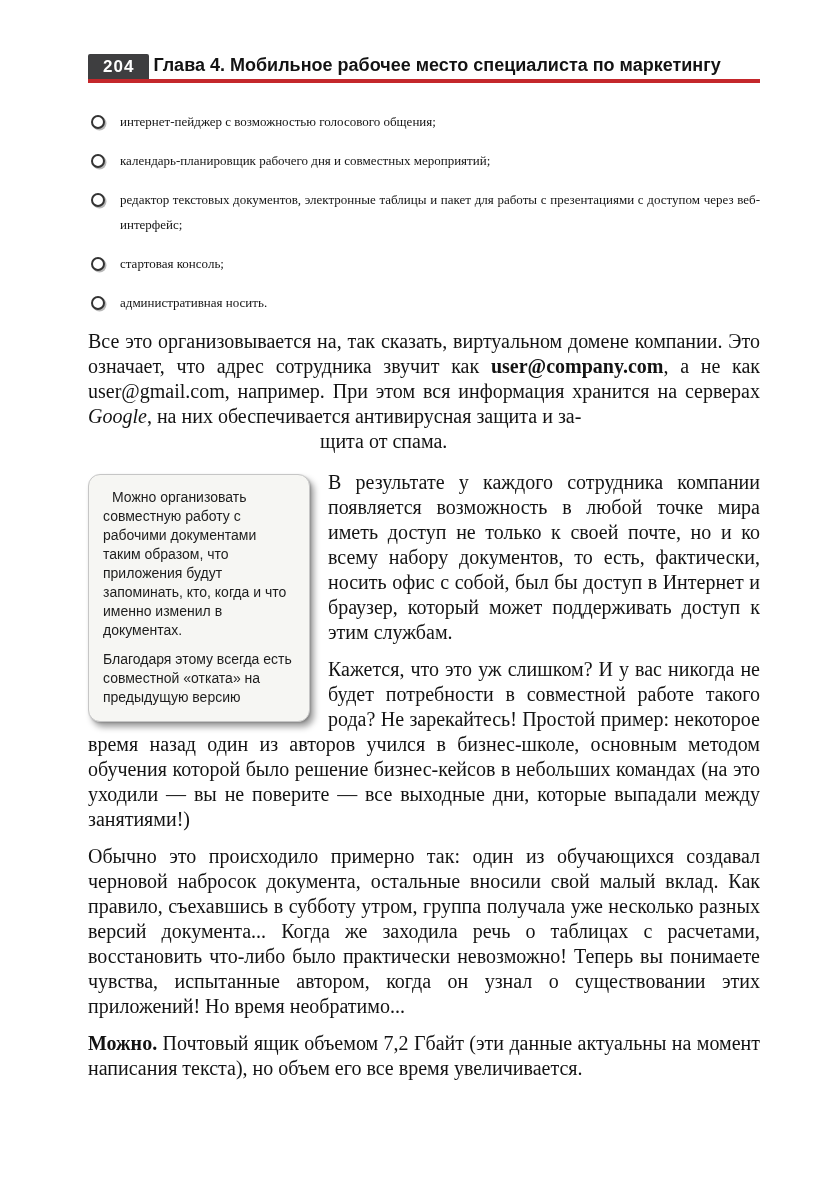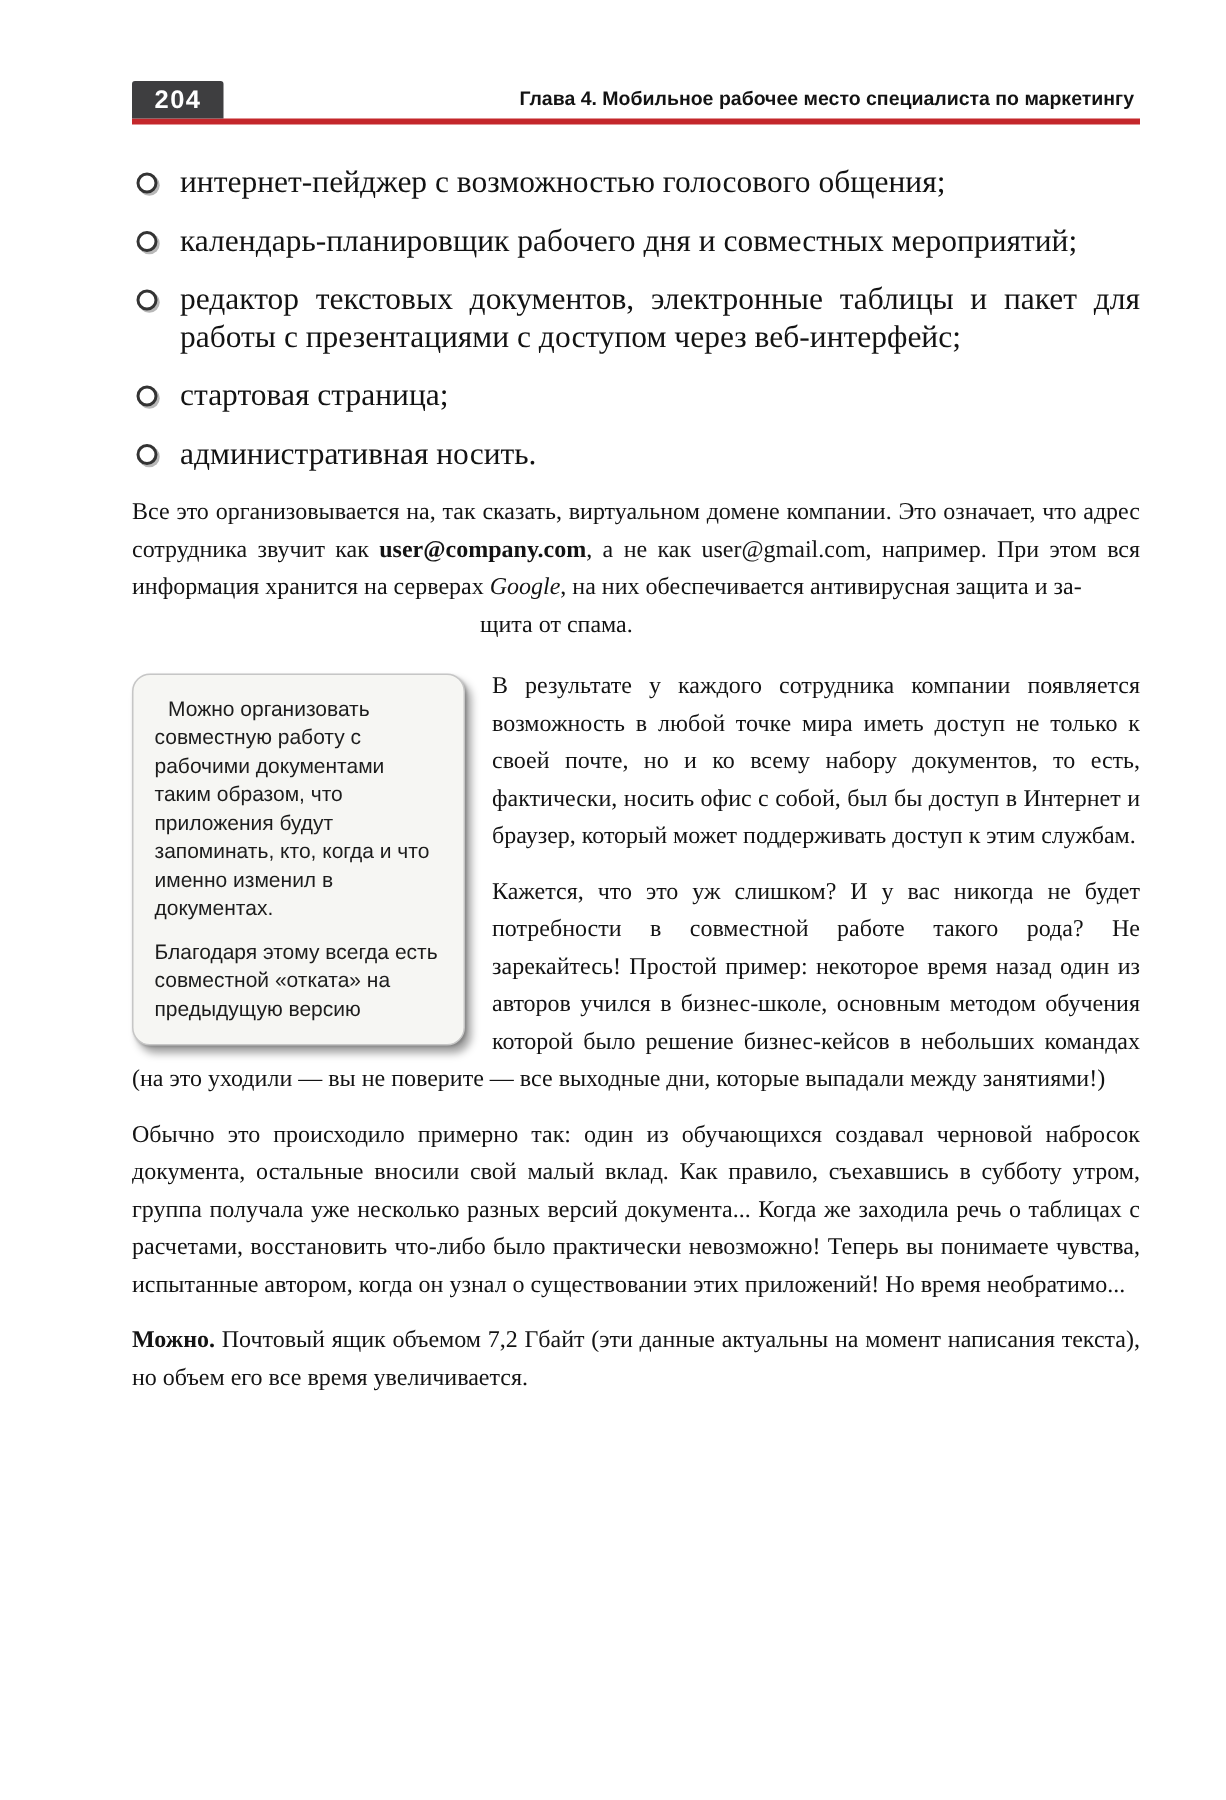--- a/index.html
+++ b/index.html
@@ -21,38 +21,38 @@
     display:flex;align-items:flex-end;
     border-bottom:4px solid var(--accent-red);
     padding-bottom:0;
   }
   .page-num{
     background:var(--page-number-bg);color:#fff;
     font-family:"Liberation Sans", sans-serif;font-weight:bold;font-size:17px;
     padding:3px 15px 2px 15px;border-radius:2px 2px 0 0;letter-spacing:1px;
   }
   .chapter{
-    flex:1;text-align:right;
-    font-family:"Liberation Sans", sans-serif;font-weight:bold;font-size:13px;
+    flex:1;text-align:left;
+    font-family:"Liberation Sans", sans-serif;font-weight:bold;font-size:18px;
     padding:0 4px 4px 4px;line-height:19px;
   }
 
   
   .bullets{list-style:none;margin:26px 0 0 0;padding:0;}
-  .bullets li{display:flex;margin-bottom:14px;font-size:21px;line-height:25px;text-align:justify;}
+  .bullets li{display:flex;margin-bottom:14px;font-size:13px;line-height:25px;text-align:justify;}
   .bullet-ico{
     flex:0 0 auto;width:10px;height:10px;margin:6px 15px 0 3px;
     border:2.5px solid #333;border-radius:50%;
     box-shadow:1.5px 1.5px 0 rgba(0,0,0,.28);
     background:#fff;
   }
   .bullets .li-text{flex:1;}
 
   
-  .para{font-size:16px;line-height:25px;text-align:justify;margin:12px 0 0 0;}
+  .para{font-size:20px;line-height:25px;text-align:justify;margin:12px 0 0 0;}
   .p1{margin-top:14px;}
   .p1-last{margin:0 0 0 232px;text-align:left;}
   .b{font-weight:bold;}
   .i{font-style:italic;}
 
   
   .float-wrap{margin-top:14px;}
   .note-box{
     float:left;width:222px;box-sizing:border-box;
     background:var(--note-bg);
@@ -89,21 +89,21 @@
     <li>
       <span class="bullet-ico"></span>
       <span class="li-text">календарь-планировщик рабочего дня и совместных мероприятий;</span>
     </li>
     <li>
       <span class="bullet-ico"></span>
       <span class="li-text">редактор текстовых документов, электронные таблицы и пакет для работы с презентациями с доступом через веб-интерфейс;</span>
     </li>
     <li>
       <span class="bullet-ico"></span>
-      <span class="li-text">стартовая страница;</span>
+      <span class="li-text">стартовая консоль;</span>
     </li>
     <li>
       <span class="bullet-ico"></span>
       <span class="li-text">административная носить.</span>
     </li>
   </ul>
 
   <p class="para p1"><span>Все это организовывается на, так сказать, виртуальном домене компании. Это означает, что адрес сотрудника звучит как </span><span class="b">user@company.com</span><span>, а не как user@gmail.com, например. При этом вся информация хранится на серверах </span><span class="i">Google</span><span>, на них обеспечивается антивирусная защита и за-</span></p>
   <p class="para p1-last">щита от спама.</p>
 

